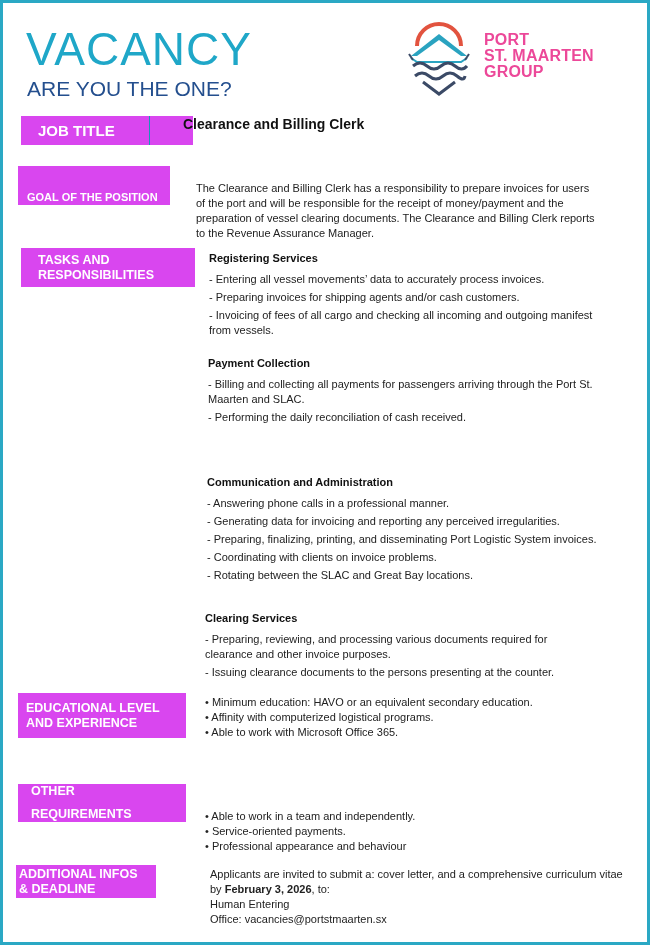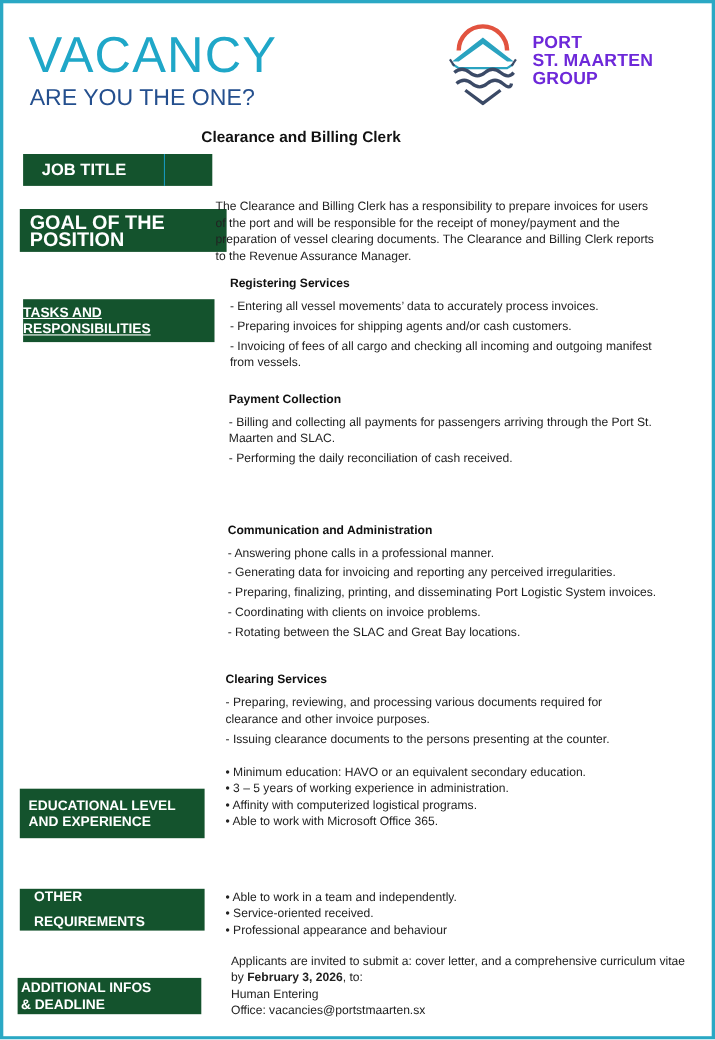--- a/index.html
+++ b/index.html
@@ -14,28 +14,28 @@
       font-size: 46px; color: #1fa7c8; letter-spacing: 1px; font-weight: normal;
       line-height: 50px;
     }
     .title-sub {
       position: absolute; left: 27px; top: 77px;
       font-size: 21px; color: #244f8e; line-height: 24px;
     }
     .logo { position: absolute; left: 405px; top: 16px; width: 200px; height: 80px; }
     .logo-text {
       position: absolute; left: 484px; top: 32px;
-      font-size: 16px; line-height: 16px; color: #6d28d9; font-weight: bold;
+      font-size: 16px; line-height: 16px; color: #ec4899; font-weight: bold;
       letter-spacing: 0.2px;
     }
     .logo-text div { display: block; }
     .label {
-      position: absolute; background: #14532d; color: #ffffff;
+      position: absolute; background: #d946ef; color: #ffffff;
       font-weight: bold; font-size: 13px; line-height: 16px;
-      display: flex; align-items: center; margin-top: 24px;
+      display: flex; align-items: center;
     }
     .content {
       position: absolute; font-size: 11px; line-height: 15px; color: #222;
     }
     .job-title { position: absolute; left: 183px; top: 116px; font-size: 14px; font-weight: bold; color: #111; }
     .sect-head { font-weight: bold; font-size: 11px; color: #111; margin-bottom: 6px; }
     .item { margin-bottom: 3px; }
     .bullets .item { margin-bottom: 0; }
     .b { font-weight: bold; }
   </style>
@@ -65,26 +65,26 @@
   <div>ST. MAARTEN</div>
   <div>GROUP</div>
 </div>
 
 <div class="label" style="left:21px; top:116px; width:172px; height:29px; padding-left:17px; font-size:15px;">
   <span>JOB TITLE</span>
   <span style="position:absolute; left:128px; top:0; width:1px; height:29px; background:#1797b9;"></span>
 </div>
 <div class="job-title">Clearance and Billing Clerk</div>
 
-<div class="label" style="left:18px; top:166px; width:188px; height:39px; padding-left:9px; font-size:18px;">
+<div class="label" style="left:18px; top:166px; width:152px; height:39px; padding-left:9px; font-size:11px;align-items:flex-end;">
   <span>GOAL OF THE POSITION</span>
 </div>
 <div class="content" style="left:196px; top:169px; width:400px;margin-top:12px;">The Clearance and Billing Clerk has a responsibility to prepare invoices for users of the port and will be responsible for the receipt of money/payment and the preparation of vessel clearing documents. The Clearance and Billing Clerk reports to the Revenue Assurance Manager.</div>
 
-<div class="label" style="left:21px; top:248px; width:174px; height:39px; padding-left:0; align-items:flex-start; flex-direction:column; justify-content:center; font-size:12.5px; line-height:15px;text-decoration:underline;">
+<div class="label" style="left:21px; top:248px; width:174px; height:39px; padding-left:17px; align-items:flex-start; flex-direction:column; justify-content:center; font-size:12.5px; line-height:15px;">
   <span>TASKS AND</span>
   <span>RESPONSIBILITIES</span>
 </div>
 
 <div class="content" style="left:209px; top:251px; width:390px;">
   <div class="sect-head">Registering Services</div>
   <div class="item">- Entering all vessel movements’ data to accurately process invoices.</div>
   <div class="item">- Preparing invoices for shipping agents and/or cash customers.</div>
   <div class="item">- Invoicing of fees of all cargo and checking all incoming and outgoing manifest from vessels.</div>
 </div>
@@ -109,36 +109,35 @@
   <div class="item">- Preparing, reviewing, and processing various documents required for clearance and other invoice purposes.</div>
   <div class="item">- Issuing clearance documents to the persons presenting at the counter.</div>
 </div>
 
 <div class="label" style="left:18px; top:693px; width:168px; height:45px; padding-left:8px; flex-direction:column; align-items:flex-start; justify-content:center; font-size:12.5px; line-height:15px;">
   <span>EDUCATIONAL LEVEL</span>
   <span>AND EXPERIENCE</span>
 </div>
 <div class="content bullets" style="left:205px; top:695px; width:400px;">
   <div class="item">• Minimum education: HAVO or an equivalent secondary education.</div>
-  <div class="item">• 3 – 5 years of working experience in administration.</div>
   <div class="item">• Affinity with computerized logistical programs.</div>
   <div class="item">• Able to work with Microsoft Office 365.</div>
 </div>
 
 <div class="label" style="left:18px; top:784px; width:168px; height:38px; padding-left:13px; flex-direction:column; align-items:flex-start; justify-content:space-between; font-size:12.5px; line-height:15px;">
   <span>OTHER</span>
   <span>REQUIREMENTS</span>
 </div>
 <div class="content bullets" style="left:205px; top:785px; width:400px;margin-top:24px;">
   <div class="item">• Able to work in a team and independently.</div>
-  <div class="item">• Service-oriented received.</div>
+  <div class="item">• Service-oriented payments.</div>
   <div class="item">• Professional appearance and behaviour</div>
 </div>
 
-<div class="label" style="left:16px; top:865px; width:167px; height:33px; padding-left:3px; flex-direction:column; align-items:flex-start; justify-content:center; font-size:12.5px; line-height:15px;">
+<div class="label" style="left:16px; top:865px; width:140px; height:33px; padding-left:3px; flex-direction:column; align-items:flex-start; justify-content:center; font-size:12.5px; line-height:15px;">
   <span>ADDITIONAL INFOS</span>
   <span>&amp; DEADLINE</span>
 </div>
 <div class="content" style="left:210px; top:867px; width:430px;">
   <div>Applicants are invited to submit a: cover letter, and a comprehensive curriculum vitae</div>
   <div><span>by </span><span class="b">February 3, 2026</span><span>, to:</span></div>
   <div>Human Entering</div>
   <div><span>Office: </span><span>vacancies@portstmaarten.sx</span></div>
 </div>
 

